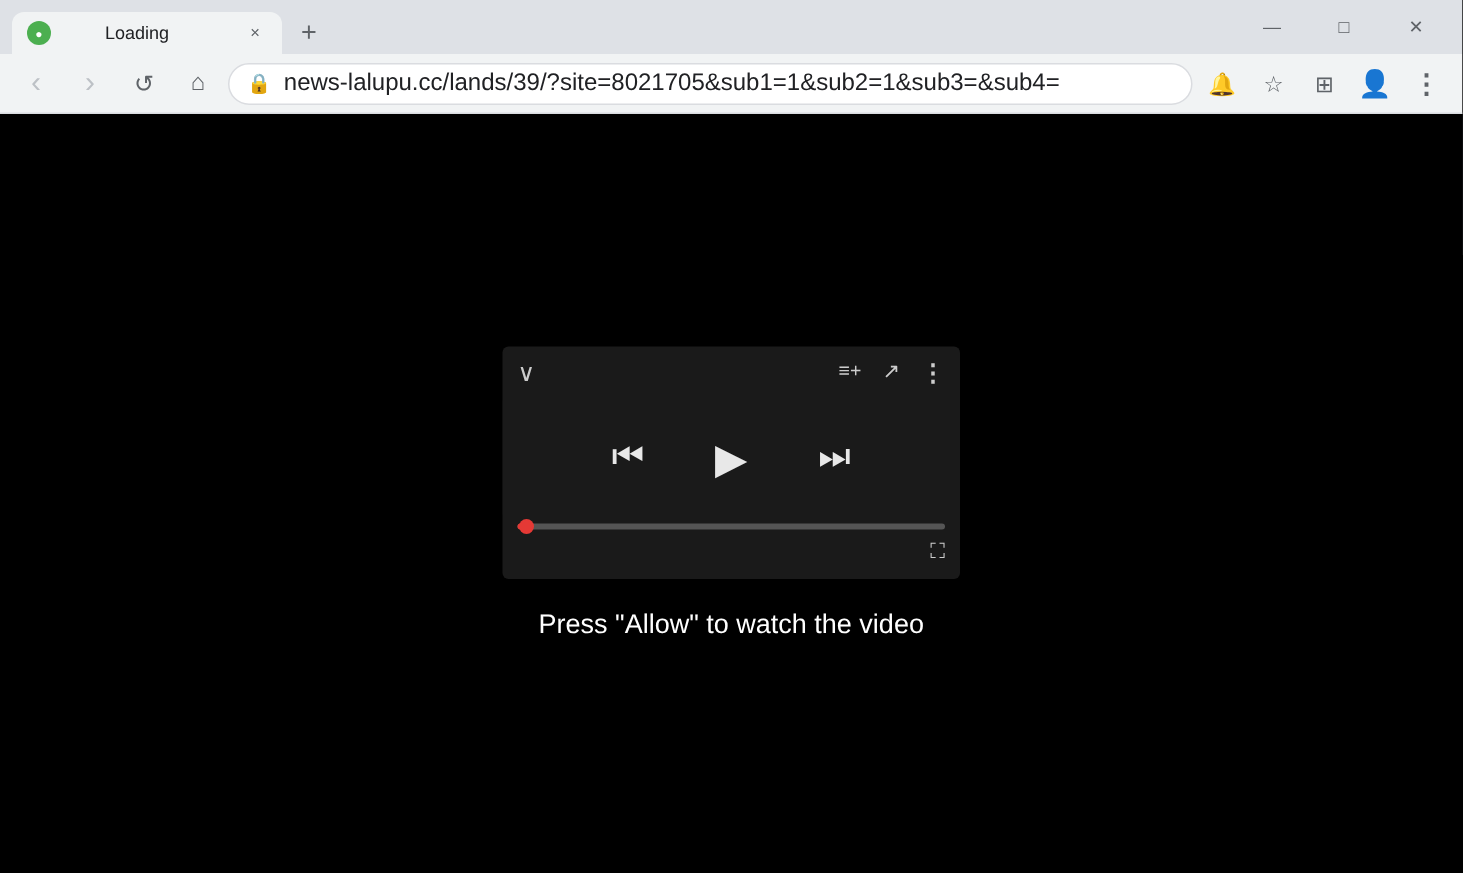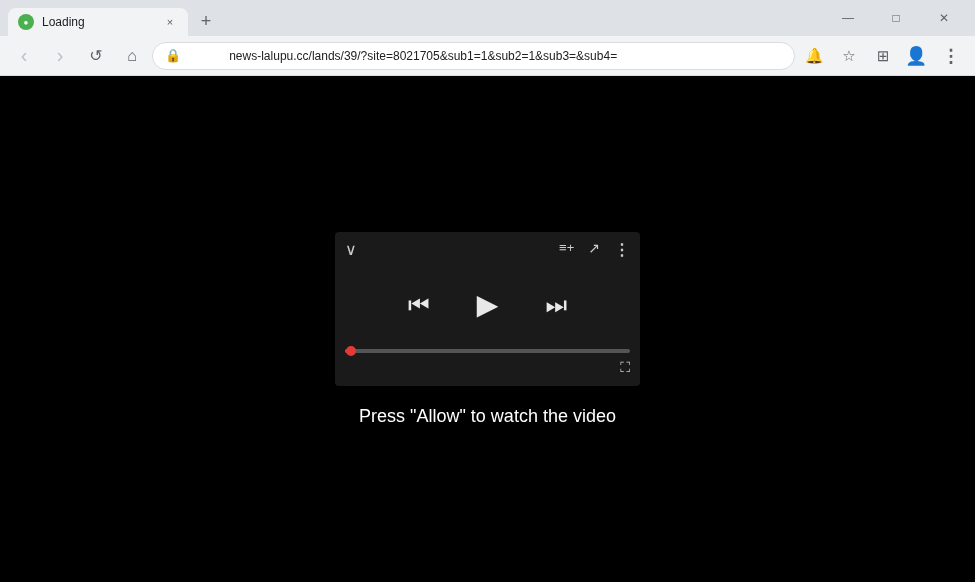--- a/index.html
+++ b/index.html
@@ -41,20 +41,21 @@
       background: #4CAF50;
       display: flex; align-items: center; justify-content: center;
       font-size: 10px; color: white; font-weight: bold; flex-shrink: 0;
     }
     .tab-title {
       flex: 1;
       overflow: hidden;
       text-overflow: ellipsis;
       white-space: nowrap;
       font-size: 12px;
+      margin-left: 28px;
     }
     .tab-close {
       width: 16px; height: 16px;
       border-radius: 50%;
       display: flex; align-items: center; justify-content: center;
       font-size: 11px;
       color: #5f6368;
       cursor: pointer;
       flex-shrink: 0;
     }
@@ -109,21 +110,21 @@
       border-radius: 14px;
       display: flex;
       align-items: center;
       padding: 0 12px;
       gap: 8px;
       font-size: 13px;
       color: #202124;
       border: 1px solid #dadce0;
     }
     .lock-icon { color: #5f6368; font-size: 13px; }
-    .address-text { flex: 1; font-size: 12px; color: #202124; margin-left: 40px; }
+    .address-text { flex: 1; font-size: 16px; color: #202124; }
     .toolbar-actions {
       display: flex;
       gap: 2px;
     }
     .toolbar-icon-btn {
       width: 32px; height: 32px;
       border-radius: 50%;
       display: flex; align-items: center; justify-content: center;
       color: #5f6368;
       font-size: 15px;

